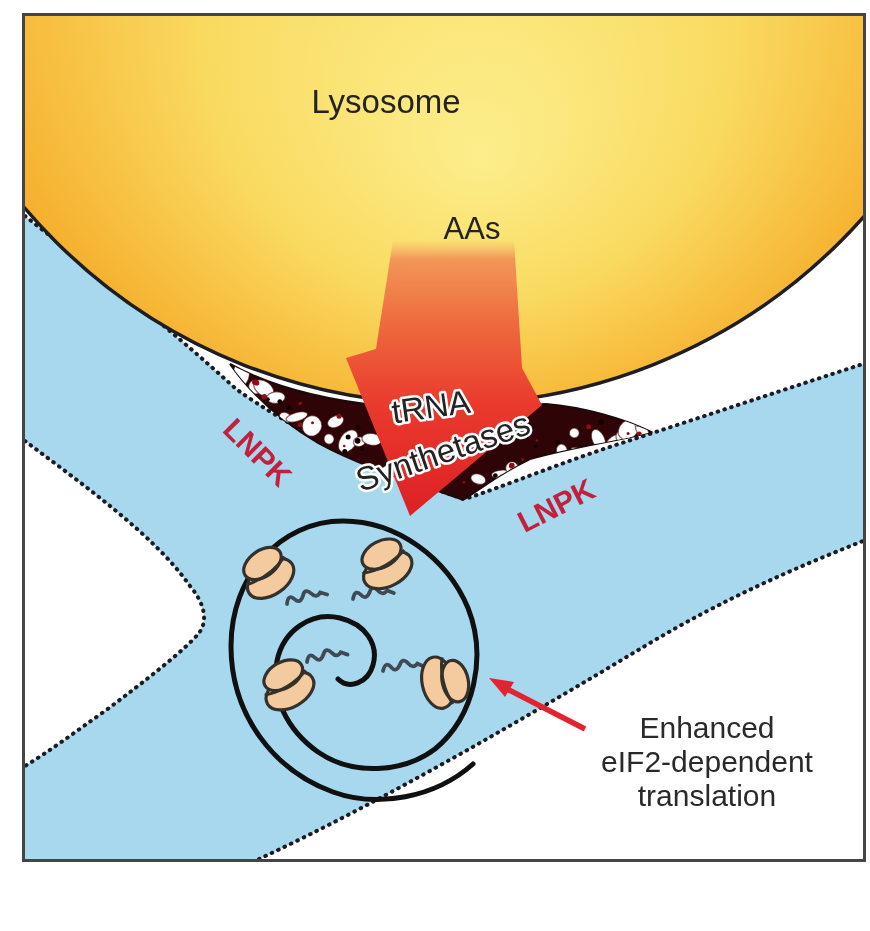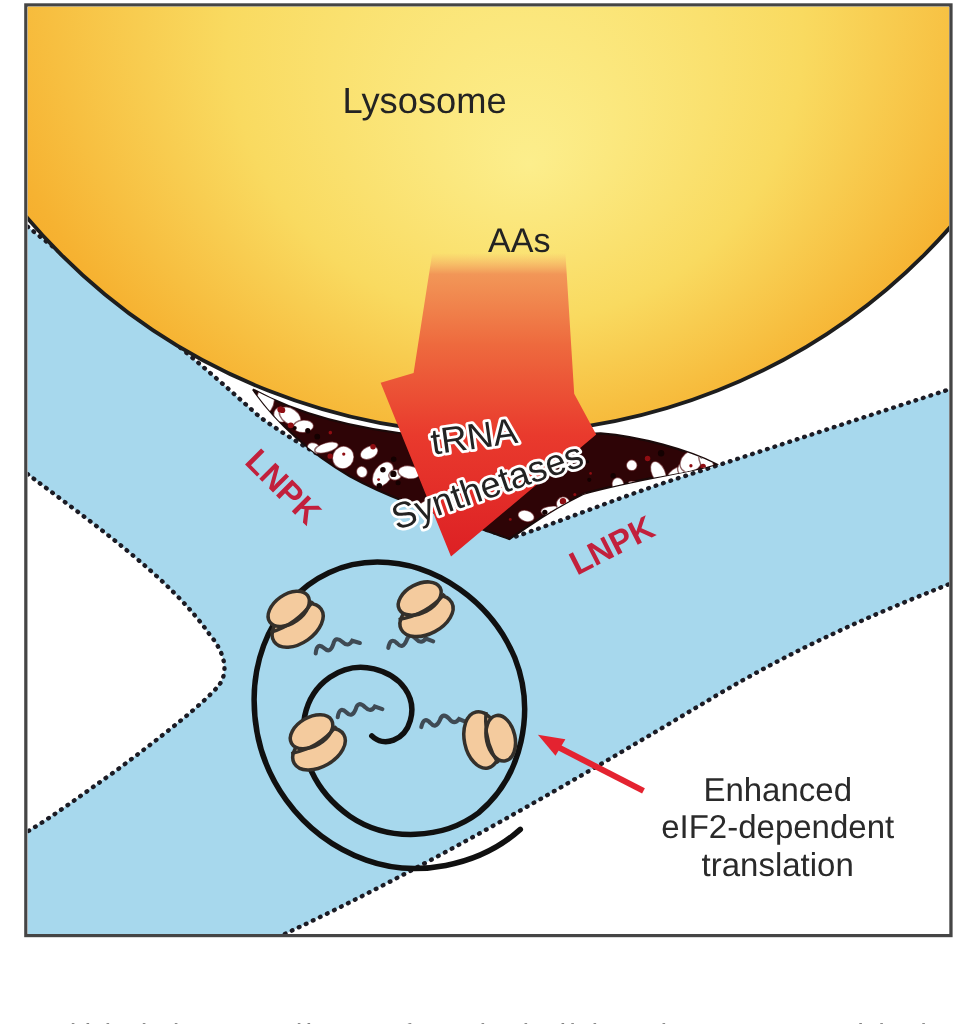--- a/index.html
+++ b/index.html
@@ -1,21 +1,21 @@
 <!DOCTYPE html>
 <html><head>
 <meta charset="utf-8">
 <style>
   html,body{margin:0;padding:0;}
   body{
     width:870px;height:931px;position:relative;background:#ffffff;
     font-family:"Liberation Sans", sans-serif;overflow:hidden;
   }
   .frame{
-    position:absolute;left:22px;top:3px;width:838px;height:843px;
+    position:absolute;left:22px;top:13px;width:838px;height:843px;
     border:3px solid #454545;background:#ffffff;overflow:hidden;
   }
   .frame svg{position:absolute;left:0;top:0;width:100%;height:100%;}
   .caption{
     position:absolute;left:30px;top:868px;width:836px;
     color:#141414;font-size:17px;line-height:28px;letter-spacing:-0.3px;
     font-weight:700;white-space:pre;
   }
   .caption div{white-space:pre;}
   text{font-family:"Liberation Sans", sans-serif;}

